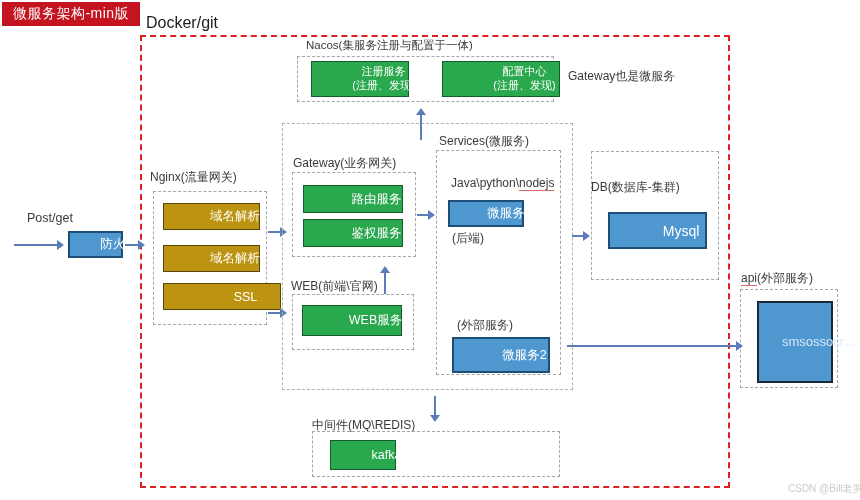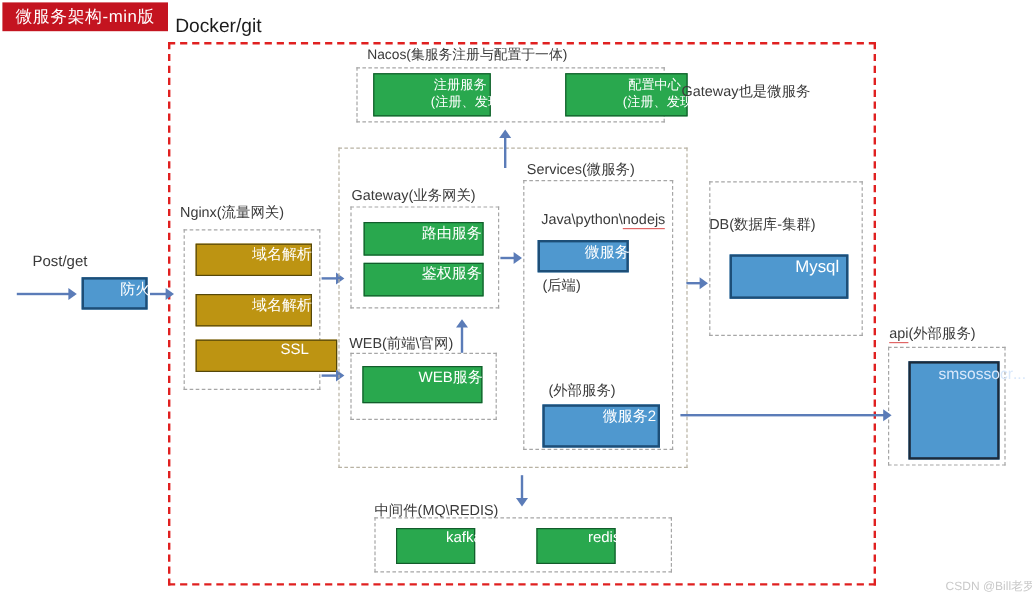--- a/index.html
+++ b/index.html
@@ -11,21 +11,21 @@
   .banner{
     background:#c41420;color:#fff;font-size:14px;display:flex;align-items:center;
     justify-content:center;letter-spacing:.5px;
   }
   .docker-label{font-size:16px;color:#1c1c1c;}
   .red-box{border:2px dashed #e02020;}
   .dash-box{border:1px dashed #a6a6a6;}
   .mid-box{border:1px dashed #b8b2a3;}
   .sec-label{font-size:12px;color:#3a3a3a;white-space:nowrap;}
   .node{
-    display:flex;justify-content:center;color:#fff;
+    display:flex;align-items:center;justify-content:center;color:#fff;
     font-size:12.5px;text-align:center;white-space:nowrap;padding-left:47px;
   }
   .green{background:#29a84e;border:1px solid #135c2c;}
   .gold{background:#bd9412;border:1px solid #55470a;}
   .blue{background:#4f98cf;border:2px solid #1d4e77;}
   .two-line{flex-direction:column;font-size:11px;line-height:1.25;}
   .api-node{
     flex-direction:row;font-size:13px;line-height:1.45;color:#d9e8fb;
     background:#4f98cf;border:2px solid #1b2a3a;
   }
@@ -57,21 +57,21 @@
   <div class="abs banner" style="left:2px;top:2px;width:138px;height:24px;">微服务架构-min版</div>
   <div class="abs docker-label" style="left:146px;top:14px;">Docker/git</div>
   <div class="abs red-box" style="left:140px;top:35px;width:590px;height:453px;"></div>
 
   <div class="abs sec-label" style="left:306px;top:38px;font-size:11.5px;">Nacos(集服务注册与配置于一体)</div>
   <div class="abs dash-box" style="left:297px;top:56px;width:257px;height:46px;"></div>
   <div class="abs node green two-line" style="left:311px;top:61px;width:98px;height:36px;">
     <span>注册服务</span>
     <span>(注册、发现)</span>
   </div>
-  <div class="abs node green two-line" style="left:442px;top:61px;width:102px;height:36px;margin-left:29px;">
+  <div class="abs node green two-line" style="left:442px;top:61px;width:118px;height:36px;">
     <span>配置中心</span>
     <span>(注册、发现)</span>
   </div>
   <div class="abs note" style="left:568px;top:68px;">Gateway也是微服务</div>
 
   <div class="abs note" style="left:27px;top:211px;font-size:12.5px;">Post/get</div>
   <div class="arr h" style="left:14px;top:244px;width:48px;"></div>
   <div class="abs node blue" style="left:68px;top:231px;width:55px;height:27px;">防火墙</div>
   <div class="arr h" style="left:125px;top:244px;width:18px;"></div>
 
@@ -121,17 +121,16 @@
     <span>oss</span>
     <span>ocr</span>
     <span>...</span>
   </div>
   <div class="arr h" style="left:567px;top:345px;width:174px;"></div>
 
   <div class="arr vd" style="left:434px;top:396px;height:24px;"></div>
   <div class="abs sec-label" style="left:312px;top:417px;">中间件(MQ\REDIS)</div>
   <div class="abs dash-box" style="left:312px;top:431px;width:248px;height:46px;"></div>
   <div class="abs node green" style="left:330px;top:440px;width:66px;height:30px;">kafka</div>
-  <div class="abs node green" style="left:447px;top:440px;width:66px;height:30px;">redis</div>
 
   <div class="abs watermark" style="left:788px;top:482px;">CSDN @Bill老罗</div>
 
 </div>
 
 </body></html>

